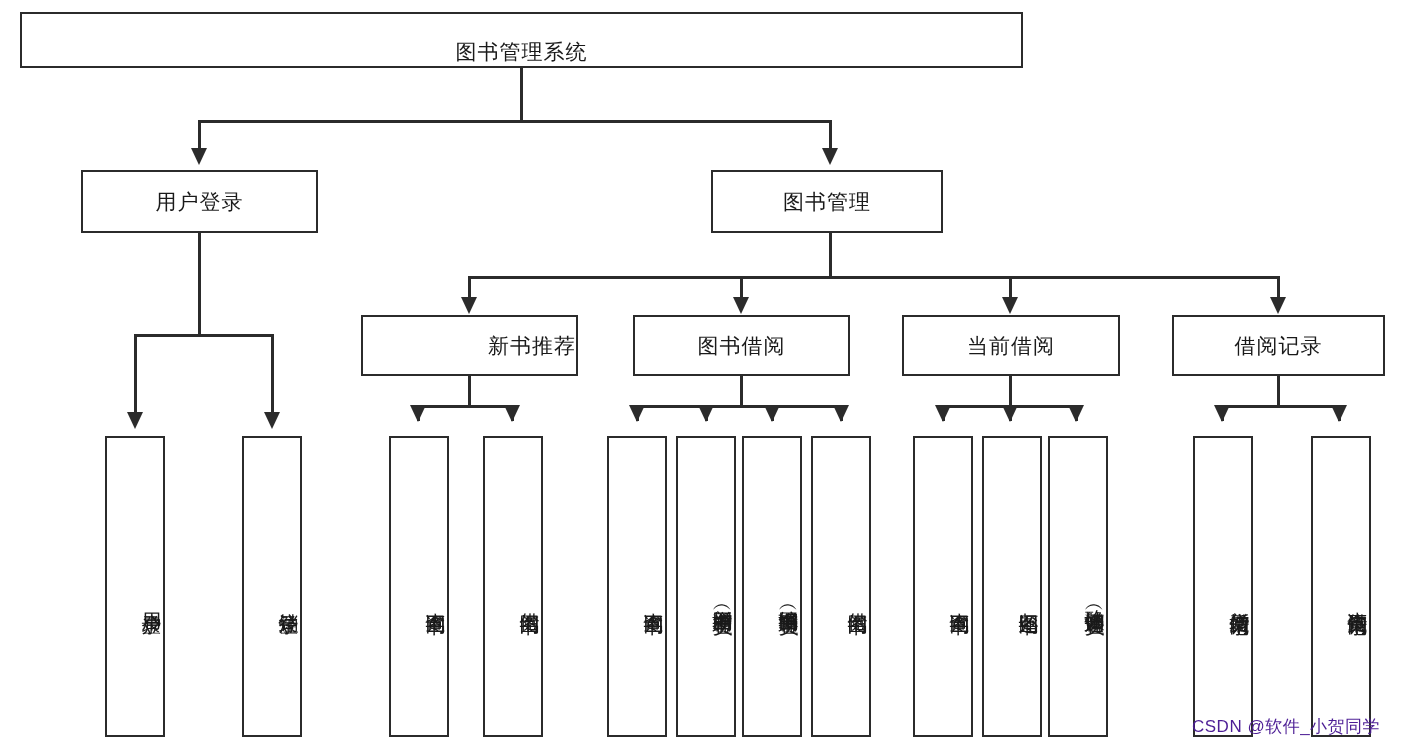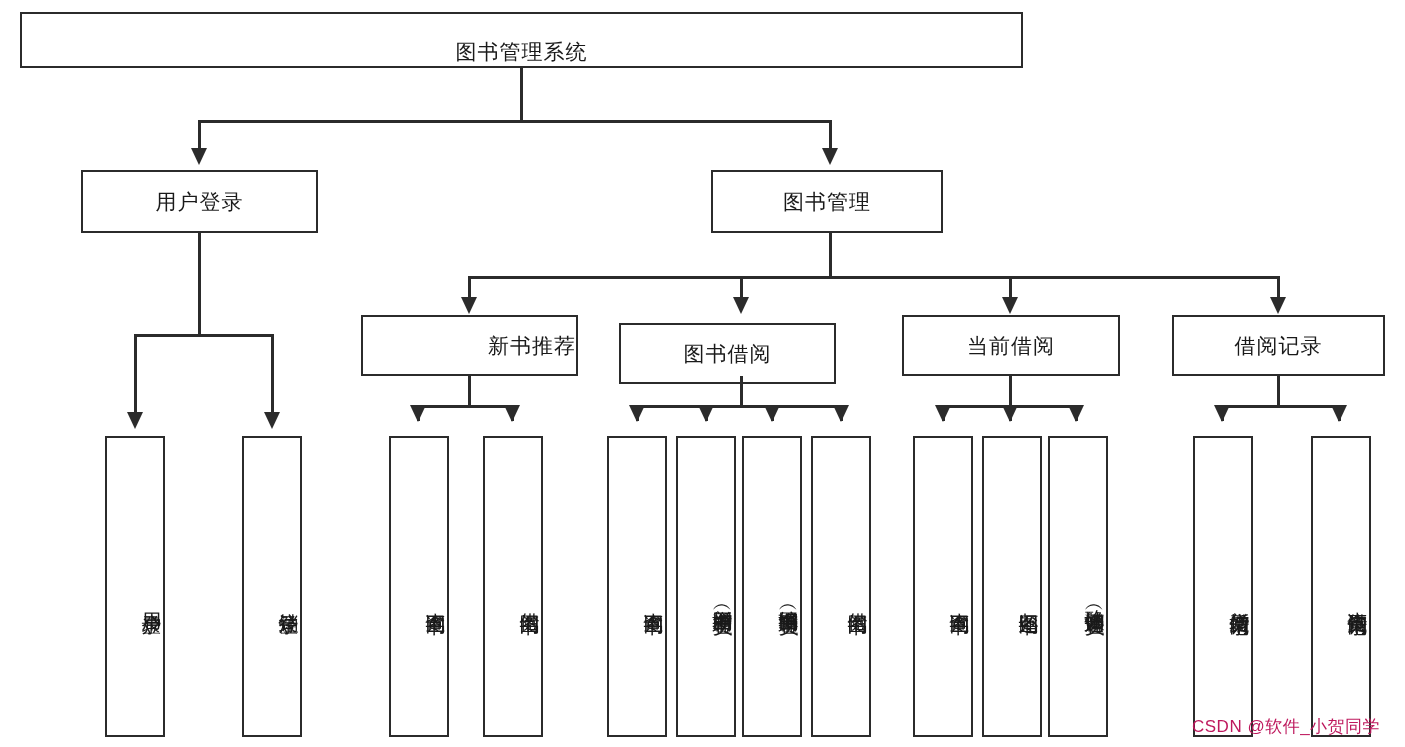--- a/index.html
+++ b/index.html
@@ -53,21 +53,21 @@
     position: absolute;
     width: 0;
     height: 0;
     border-left: 8px solid transparent;
     border-right: 8px solid transparent;
     border-top: 17px solid #2b2b2b;
   }
   .watermark {
     position: absolute;
     font-size: 17px;
-    color: #be185d;
+    color: #4c1d95;
     white-space: nowrap;
     letter-spacing: 0.5px;
   }
 </style>
 </head>
 <body>
 
 <div id="canvas">
 
   <div class="node horiz" style="left:20px; top:12px; width:1003px; height:56px;align-items:flex-end;">
@@ -117,21 +117,21 @@
 
   <div class="edge v" style="left:1009px; top:276px; width:3px; height:25px;"></div>
   <div class="arrow" style="left:1002px; top:297px;"></div>
 
   <div class="edge v" style="left:1277px; top:276px; width:3px; height:25px;"></div>
   <div class="arrow" style="left:1270px; top:297px;"></div>
 
   <div class="node horiz" style="left:361px; top:315px; width:217px; height:61px;justify-content:flex-end;">
     <span class="node-label">新书推荐</span>
   </div>
-  <div class="node horiz" style="left:619px; top:315px; width:217px; height:61px;margin-top:8px;">
+  <div class="node horiz" style="left:633px; top:315px; width:217px; height:61px;">
     <span class="node-label">图书借阅</span>
   </div>
   <div class="node horiz" style="left:1172px; top:315px; width:213px; height:61px;">
     <span class="node-label">借阅记录</span>
   </div>
   <div class="node horiz" style="left:902px; top:315px; width:218px; height:61px;">
     <span class="node-label">当前借阅</span>
   </div>
 
   <div class="edge v" style="left:468px; top:376px; width:3px; height:32px;"></div>

